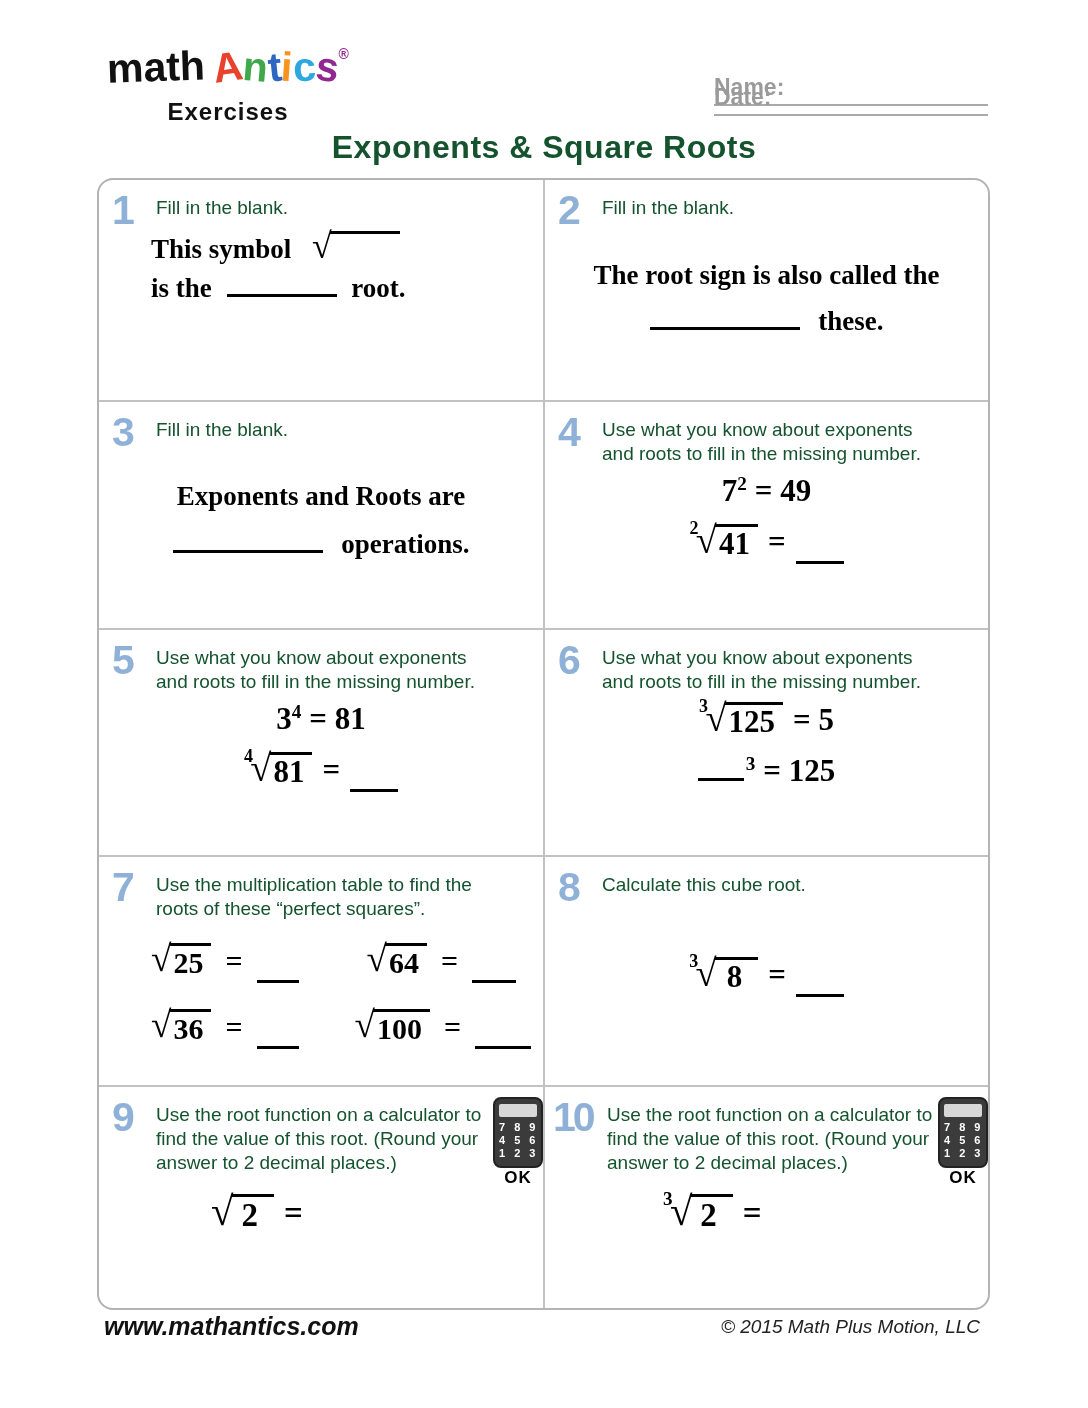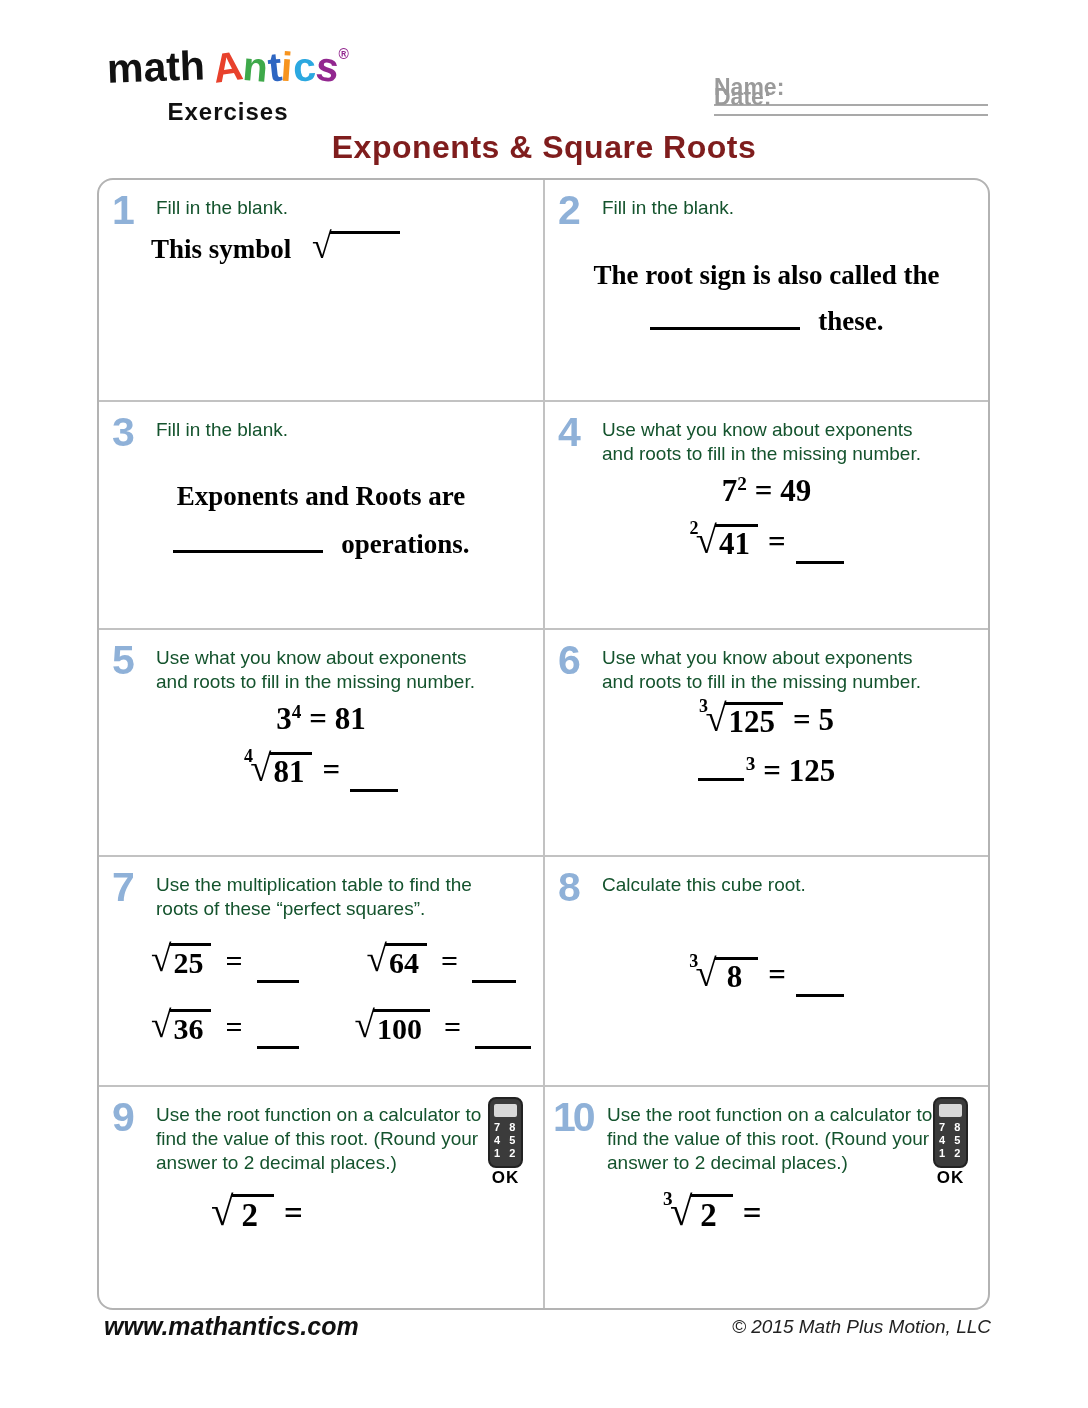--- a/index.html
+++ b/index.html
@@ -86,59 +86,64 @@
   .blank-eq { width:48px; align-self:flex-end; margin-bottom:4px; }
 
   .q7-math { position:absolute; left:52px; top:78px; }
   .q7-row { display:flex; align-items:center; justify-content:flex-start; gap:14px; height:52px; margin-bottom:14px; }
   .q7-gap { width:40px; }
 
   .q9-math { position:absolute; left:112px; top:100px; }
   .q10-math { position:absolute; left:118px; top:100px; }
 
   
-  .calc-wrap { position:absolute; top:10px; right:20px; width:35px; text-align:center; }
+  .calc-wrap { position:absolute; top:10px; right:0; width:50px; text-align:center; }
   .calc-body { background:#3b3b3b; border:2px solid #222; border-radius:8px; padding:5px 4px 6px; }
   .calc-screen { background:#d8d8d8; height:13px; border-radius:2px; margin-bottom:4px; }
   .calc-row { color:#fff; font:700 11px "Liberation Sans", sans-serif; letter-spacing:3px; line-height:13px; white-space:nowrap; }
   .calc-ok { font:700 17px "Liberation Sans", sans-serif; letter-spacing:1px; color:#000; margin-top:0px; }
 
   
   .footer-site { position:absolute; left:104px; top:1312px; font:700 italic 25px "Liberation Sans", sans-serif; color:#111; }
-  .footer-copy { position:absolute; right:97px; top:1316px; font:italic 19px "Liberation Sans", sans-serif; color:#222; }
+  .footer-copy { position:absolute; right:108px; top:1316px; font:italic 19px "Liberation Sans", sans-serif; color:#222; }
 </style>
 </head>
 <body>
 
 <div class="logo">
   <div class="logo-row"><span class="w-math">math</span><span class="l" style="color: rgb(232, 65, 44);">A</span><span class="l" style="color: rgb(62, 169, 74);">n</span><span class="l" style="color: rgb(46, 102, 194);">t</span><span class="l" style="color: rgb(247, 148, 30);">i</span><span class="l" style="color: rgb(43, 168, 224);">c</span><span class="l" style="color: rgb(146, 39, 143);">s</span><span class="logo-reg" style="color: rgb(146, 39, 143);">®</span></div>
   <div class="logo-sub">Exercises</div>
 </div>
 
 <div class="field field-name">
   <span class="field-label">Name:</span>
 </div>
 <div class="field field-date">
   <span class="field-label">Date:</span>
 </div>
 
-<div class="page-title" style="color: #7f1d1d;">Exponents &amp; Square Roots</div>
+<div class="page-title" style="color: #14532d;">Exponents &amp; Square Roots</div>
 
 <div class="worksheet">
 
   <div class="cell c-left rb">
     <div class="qnum" style="color: rgb(143, 177, 216);">1</div>
     <div class="qprompt">Fill in the blank.</div>
     <div class="q1-content serif-block">
       <div>
         <span>This symbol</span>
         <span class="radical math" style="font-size:29px; margin-left:14px;">
             <span class="rad-sign">√</span>
             <span class="rad-body empty"></span>
           </span>
+      </div>
+      <div>
+        <span>is the</span>
+        <span class="blank" style="width:110px; margin:0 8px;"></span>
+        <span>root.</span>
       </div>
     </div>
   </div>
 
   <div class="cell rb">
     <div class="qnum" style="color: rgb(143, 177, 216);">2</div>
     <div class="qprompt">Fill in the blank.</div>
     <div class="q2-content serif-block">
       <div>The root sign is also called the</div>
       <div>

